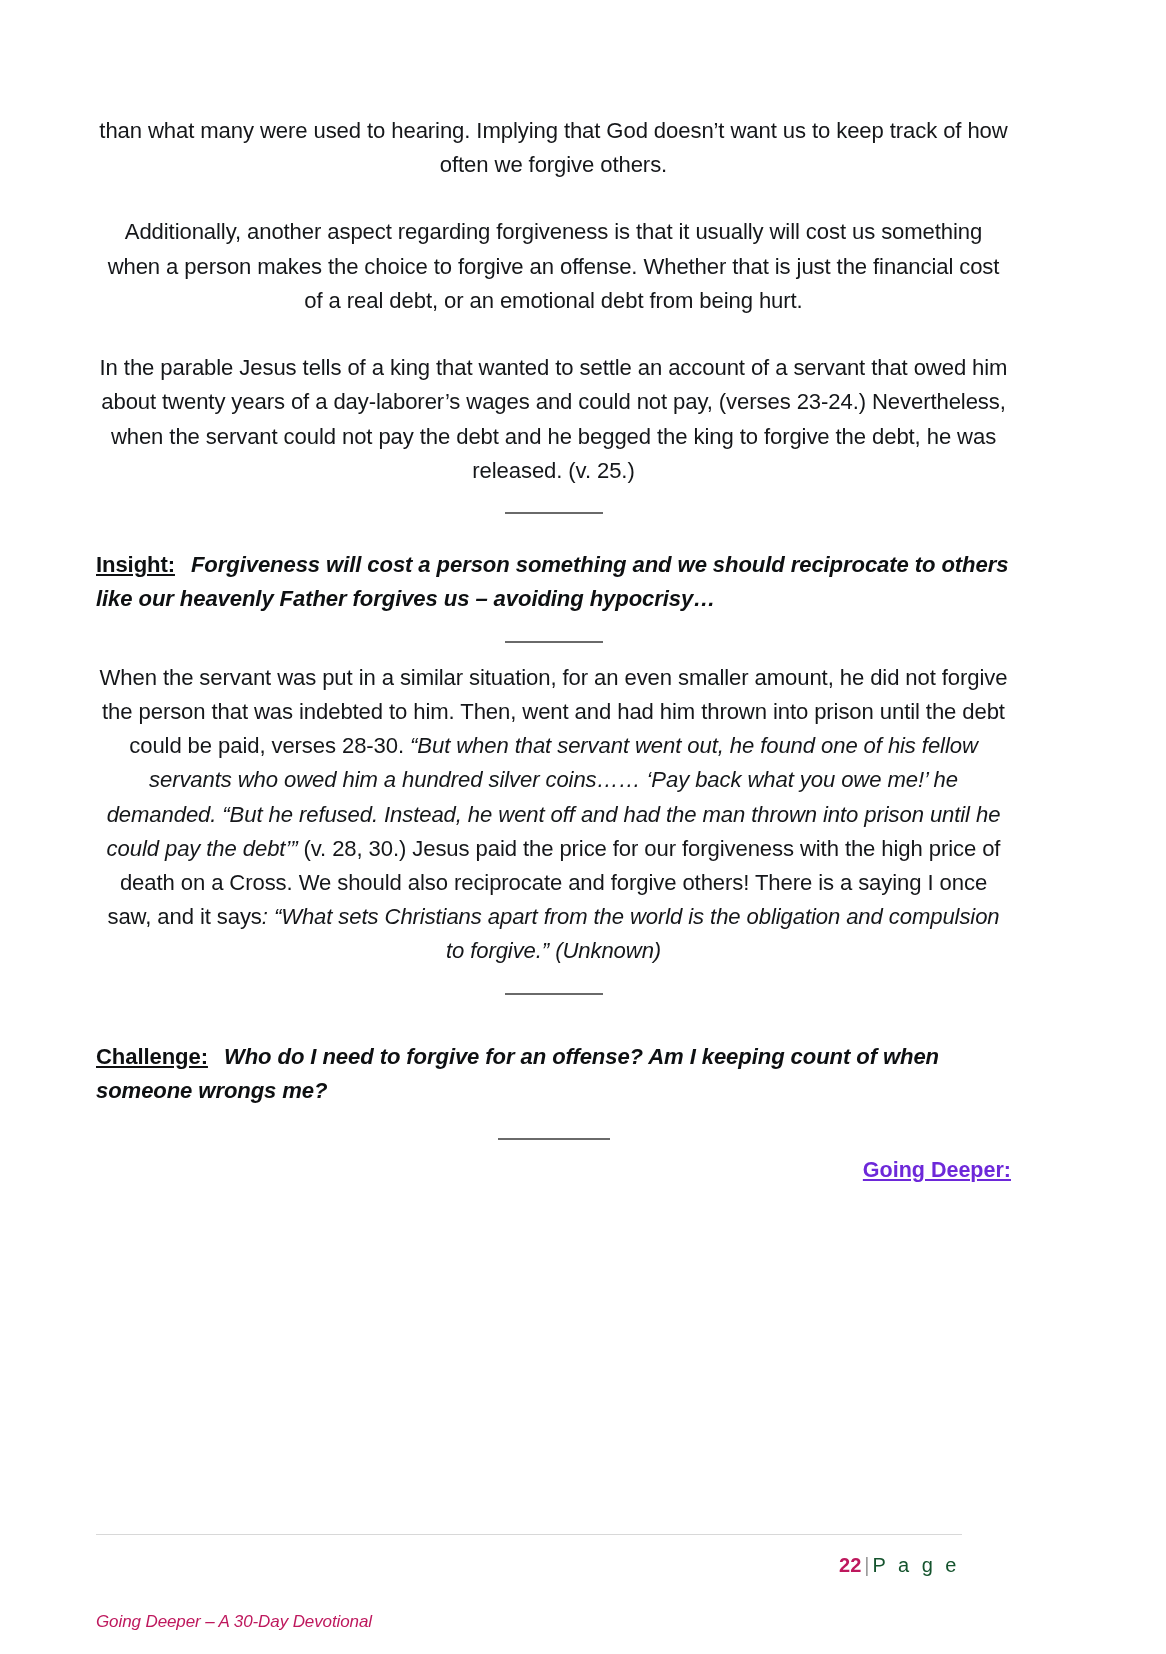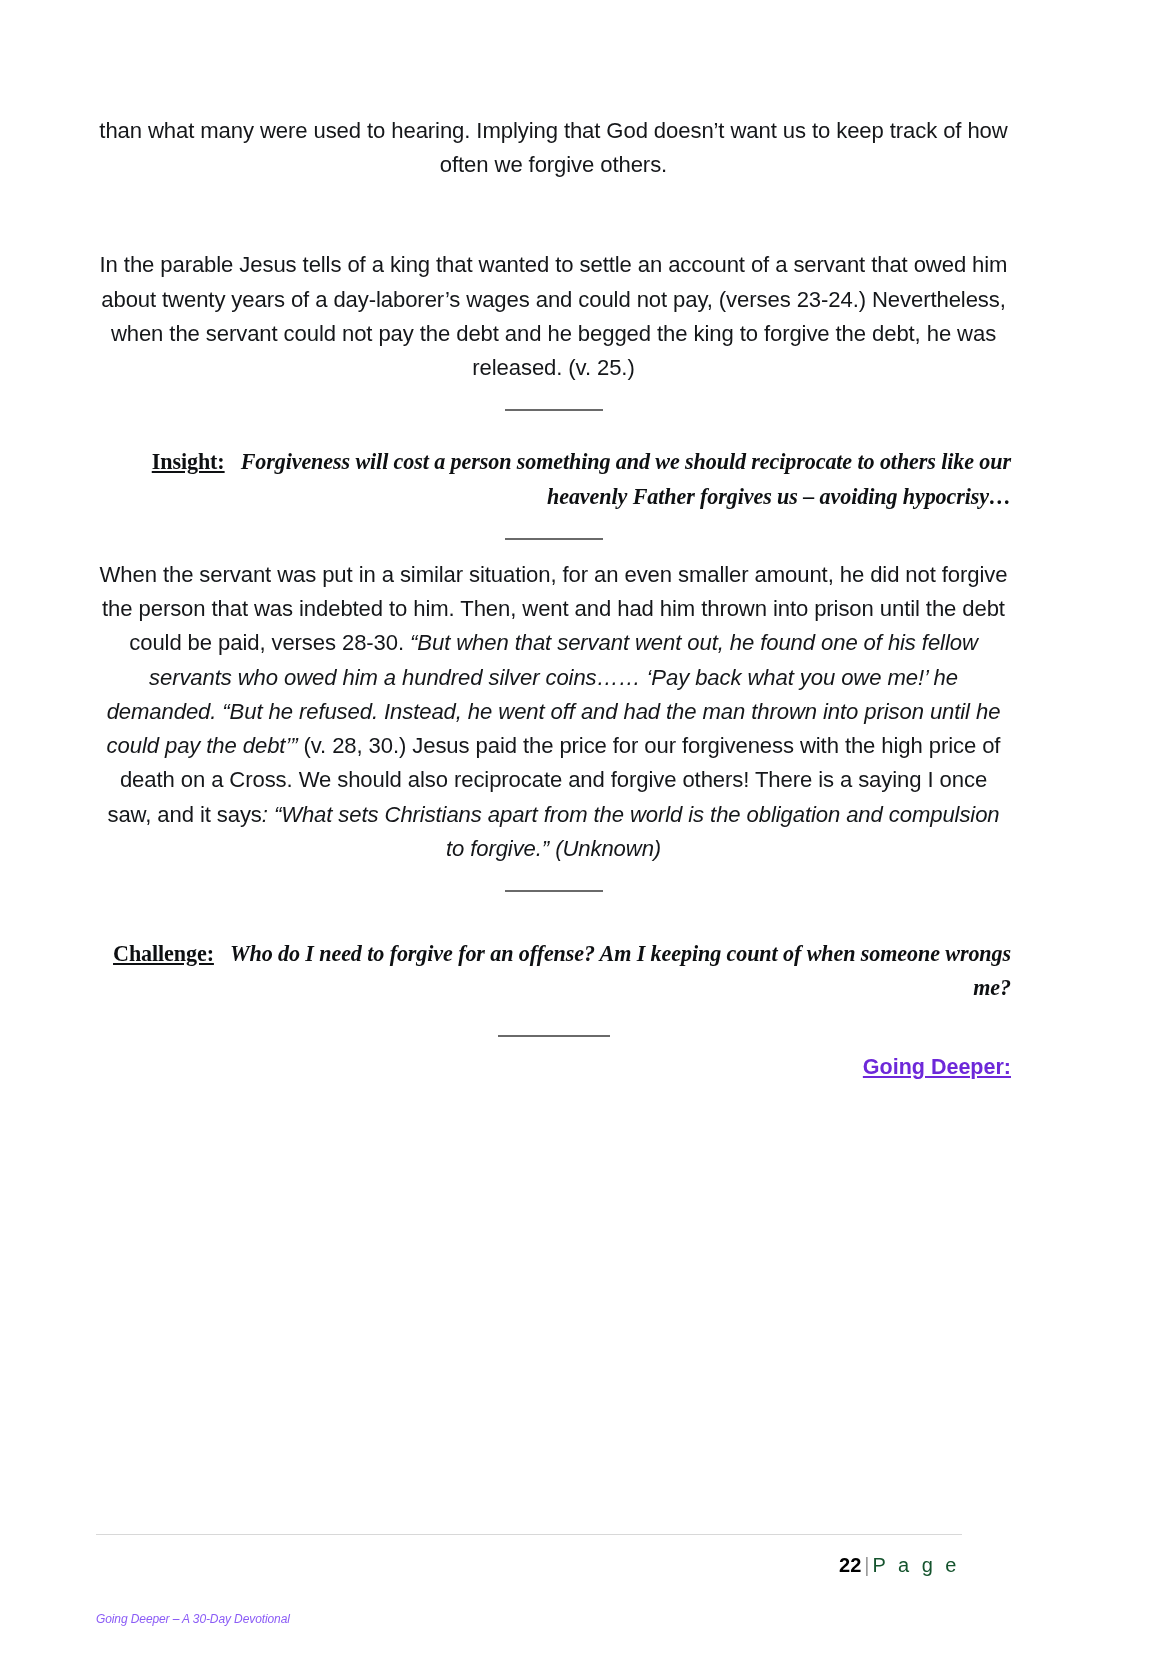--- a/index.html
+++ b/index.html
@@ -54,29 +54,28 @@
   }
   .sep .rule {
     display: inline-block;
     width: 98px;
     height: 2px;
     background: #6a6a6a;
   }
   .sep.wide .rule { width: 112px; }
 
   .callout {
-    text-align: right;
+    text-align: left;
     font-size: 22.1px;
     line-height: 1.55;
     font-weight: bold;
     font-style: italic;
     color: #0e1012;
     letter-spacing: -0.1px;
     margin: 0;
-    font-family: Liberation Serif, serif;
   }
   .lbl {
     font-style: normal;
     font-weight: bold;
     text-decoration: underline;
     text-underline-offset: 2px;
   }
   .lbl-space { display: inline-block; width: 16px; }
 
   .center-head {
@@ -107,45 +106,46 @@
     background: #d8d8d8;
   }
   .page-num {
     position: absolute;
     top: 26px;
     right: 2px;
     font-size: 20px;
     color: #111111;
     white-space: nowrap;
   }
-  .page-num .num { font-weight: 600; color: #000000; text-align: center; }
+  .page-num .num { font-weight: 600; color: #be185d; text-align: center; }
   .page-num .bar { color: #9a9a9a; padding: 0 3px; }
   .page-num .word { color: #14532d; letter-spacing: 3.5px; }
 
   .doc-title {
     position: absolute;
     top: 84px;
     left: 0;
-    font-size: 12px;
+    font-size: 17px;
     font-style: italic;
-    color: #8b5cf6;
+    color: #be185d;
     letter-spacing: -0.1px;
   }
 </style>
 </head>
 <body>
 
 <div class="page">
 
   <div class="content">
 
     <p class="body-par">than what many were used to hearing. Implying that God doesn’t want us to keep track of how often we forgive others.</p>
 
     <div class="gap-lg"></div>
 
+    <p class="body-par">Additionally, another aspect regarding forgiveness is that it usually will cost us something when a person makes the choice to forgive an offense. Whether that is just the financial cost of a real debt, or an emotional debt from being hurt.</p>
 
     <div class="gap-lg"></div>
 
     <p class="body-par">In the parable Jesus tells of a king that wanted to settle an account of a servant that owed him about twenty years of a day-laborer’s wages and could not pay, (verses 23-24.) Nevertheless, when the servant could not pay the debt and he begged the king to forgive the debt, he was released. (v. 25.)</p>
 
     <div class="gap-sm"></div>
     <div class="sep">
         <span class="rule"></span>
       </div>
     <div class="gap-md"></div>

